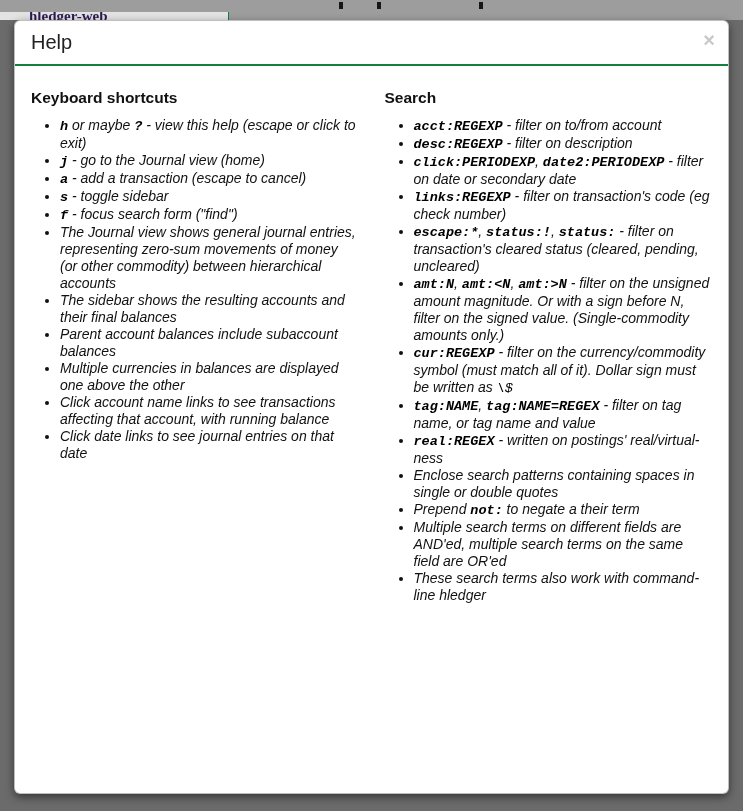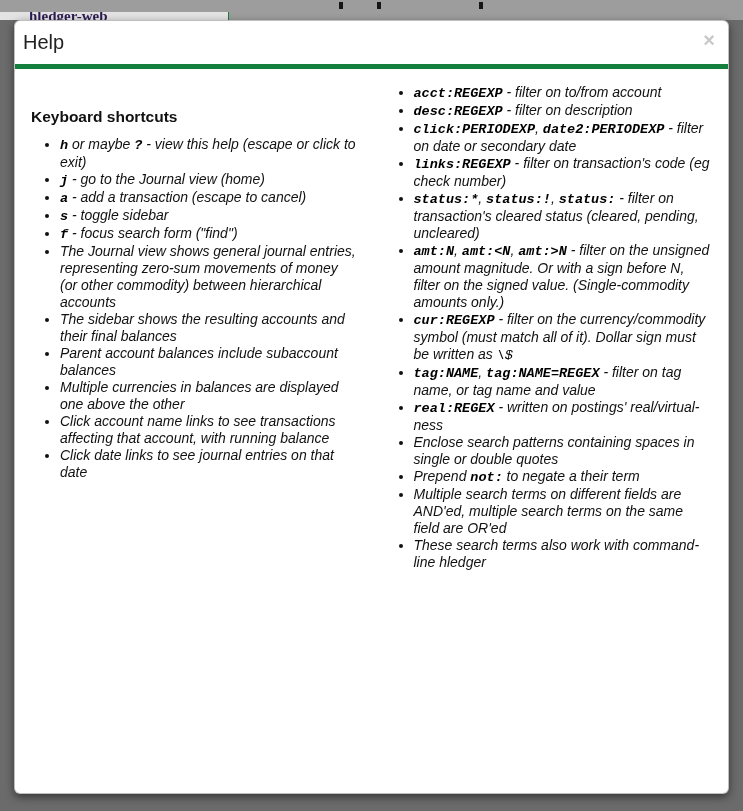--- a/index.html
+++ b/index.html
@@ -48,22 +48,22 @@
     position: absolute; left: 14px; top: 20px;
     width: 715px; height: 774px;
     background: #ffffff;
     border-radius: 6px;
     border: 1px solid rgba(0,0,0,.25);
     box-shadow: 0 3px 9px rgba(0,0,0,.5);
     overflow: hidden;
   }
   .modal-header {
     position: relative;
-    padding: 7px 8px;
-    border-bottom: 5px solid #15803d;
+    padding: 7px 16px;
+    border-bottom: 2px solid #15803d;
   }
   .modal-title {
     margin: 0;
     font-size: 20px;
     font-weight: 400;
     line-height: 29px;
     color: #222;
   }
   .close-btn {
     position: absolute; top: 9px; right: 13px;
@@ -79,21 +79,21 @@
     grid-template-columns: 1fr 1fr;
     column-gap: 26px;
     align-items: start;
   }
   .help-section h4 {
     font-size: 15.5px;
     font-weight: 700;
     color: #111;
     margin: 25px 0 10px 0;
   }
-  .col > .help-section:first-child h4 { margin-top: 24px; }
+  .col > .help-section:first-child h4 { margin-top: 8px; }
   .help-section ul {
     margin: 0;
     padding-left: 29px;
     list-style: disc;
   }
   .help-section li {
     font-size: 14px;
     line-height: 17px;
     color: #111;
     font-style: italic;
@@ -146,26 +146,27 @@
             <li><span>The sidebar shows the resulting accounts and their final balances</span></li>
             <li><span>Parent account balances include subaccount balances</span></li>
             <li><span>Multiple currencies in balances are displayed one above the other</span></li>
             <li><span>Click account name links to see transactions affecting that account, with running balance</span></li>
             <li><span>Click date links to see journal entries on that date</span></li>
           </ul>
       </div>
     </div>
     <div class="col">
       <div class="help-section">
+        <h4>Search</h4>
         <ul>
             <li><span class="code">acct:REGEXP</span><span> - filter on to/from account</span></li>
             <li><span class="code">desc:REGEXP</span><span> - filter on description</span></li>
             <li><span class="code">click:PERIODEXP</span><span>, </span><span class="code">date2:PERIODEXP</span><span> - filter on date or secondary date</span></li>
             <li><span class="code">links:REGEXP</span><span> - filter on transaction's code (eg check number)</span></li>
-            <li><span class="code">status:*</span><span>, </span><span class="code">status:!</span><span>, </span><span class="code">status:</span><span> - filter on transaction's cleared status (cleared, pending, uncleared)</span></li>
+            <li><span class="code">escape:*</span><span>, </span><span class="code">status:!</span><span>, </span><span class="code">status:</span><span> - filter on transaction's cleared status (cleared, pending, uncleared)</span></li>
             <li><span class="code">amt:N</span><span>, </span><span class="code">amt:&lt;N</span><span>, </span><span class="code">amt:&gt;N</span><span> - filter on the unsigned amount magnitude. Or with a sign before N, filter on the signed value. (Single-commodity amounts only.)</span></li>
             <li><span class="code">cur:REGEXP</span><span> - filter on the currency/commodity symbol (must match all of it). Dollar sign must be written as </span><span class="mono">\$</span></li>
             <li><span class="code">tag:NAME</span><span>, </span><span class="code">tag:NAME=REGEX</span><span> - filter on tag name, or tag name and value</span></li>
             <li><span class="code">real:REGEX</span><span> - written on postings' real/virtual-ness</span></li>
             <li><span>Enclose search patterns containing spaces in single or double quotes</span></li>
             <li><span>Prepend </span><span class="code">not:</span><span> to negate a their term</span></li>
             <li><span>Multiple search terms on different fields are AND'ed, multiple search terms on the same field are OR'ed</span></li>
             <li><span>These search terms also work with command-line hledger</span></li>
           </ul>
       </div>

